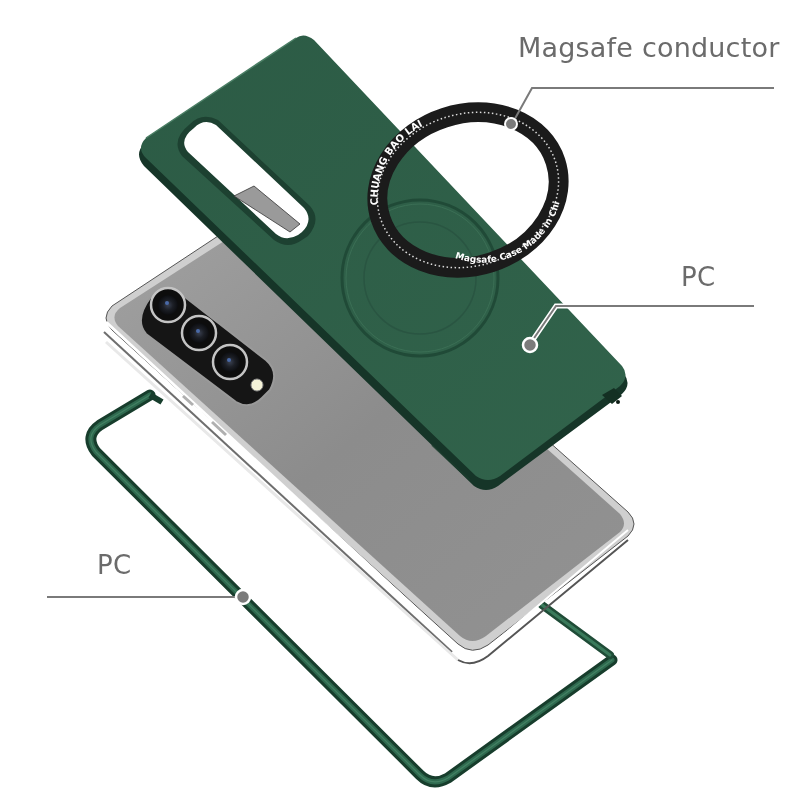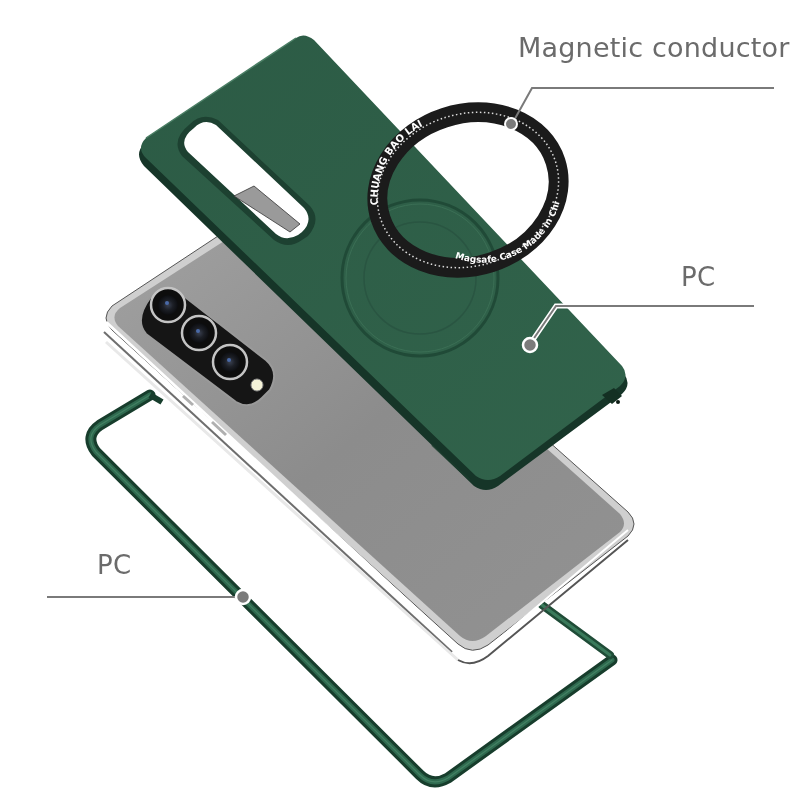--- a/index.html
+++ b/index.html
@@ -138,15 +138,15 @@
     <polyline points="530,344 556,306 754,306" fill="none" stroke="#ffffff" stroke-width="5"></polyline>
     <polyline points="530,344 556,306 754,306" fill="none" stroke="#7a7a7a" stroke-width="2"></polyline>
     <circle cx="530" cy="345" r="7" fill="#7b7b7b" stroke="#ffffff" stroke-width="2.5"></circle>
   </g>
   <g>
     <line x1="47" y1="597" x2="242" y2="597" stroke="#7a7a7a" stroke-width="2"></line>
     <circle cx="243" cy="597" r="7" fill="#7b7b7b" stroke="#ffffff" stroke-width="2.5"></circle>
   </g>
 </svg>
 
-<div class="label" id="label-magnetic">Magnetic conductor</div>
+<div class="label" id="label-magnetic">Magsafe conductor</div>
 <div class="label" id="label-pc-back">PC</div>
 <div class="label" id="label-pc-frame">PC</div>
 
 </body></html>

